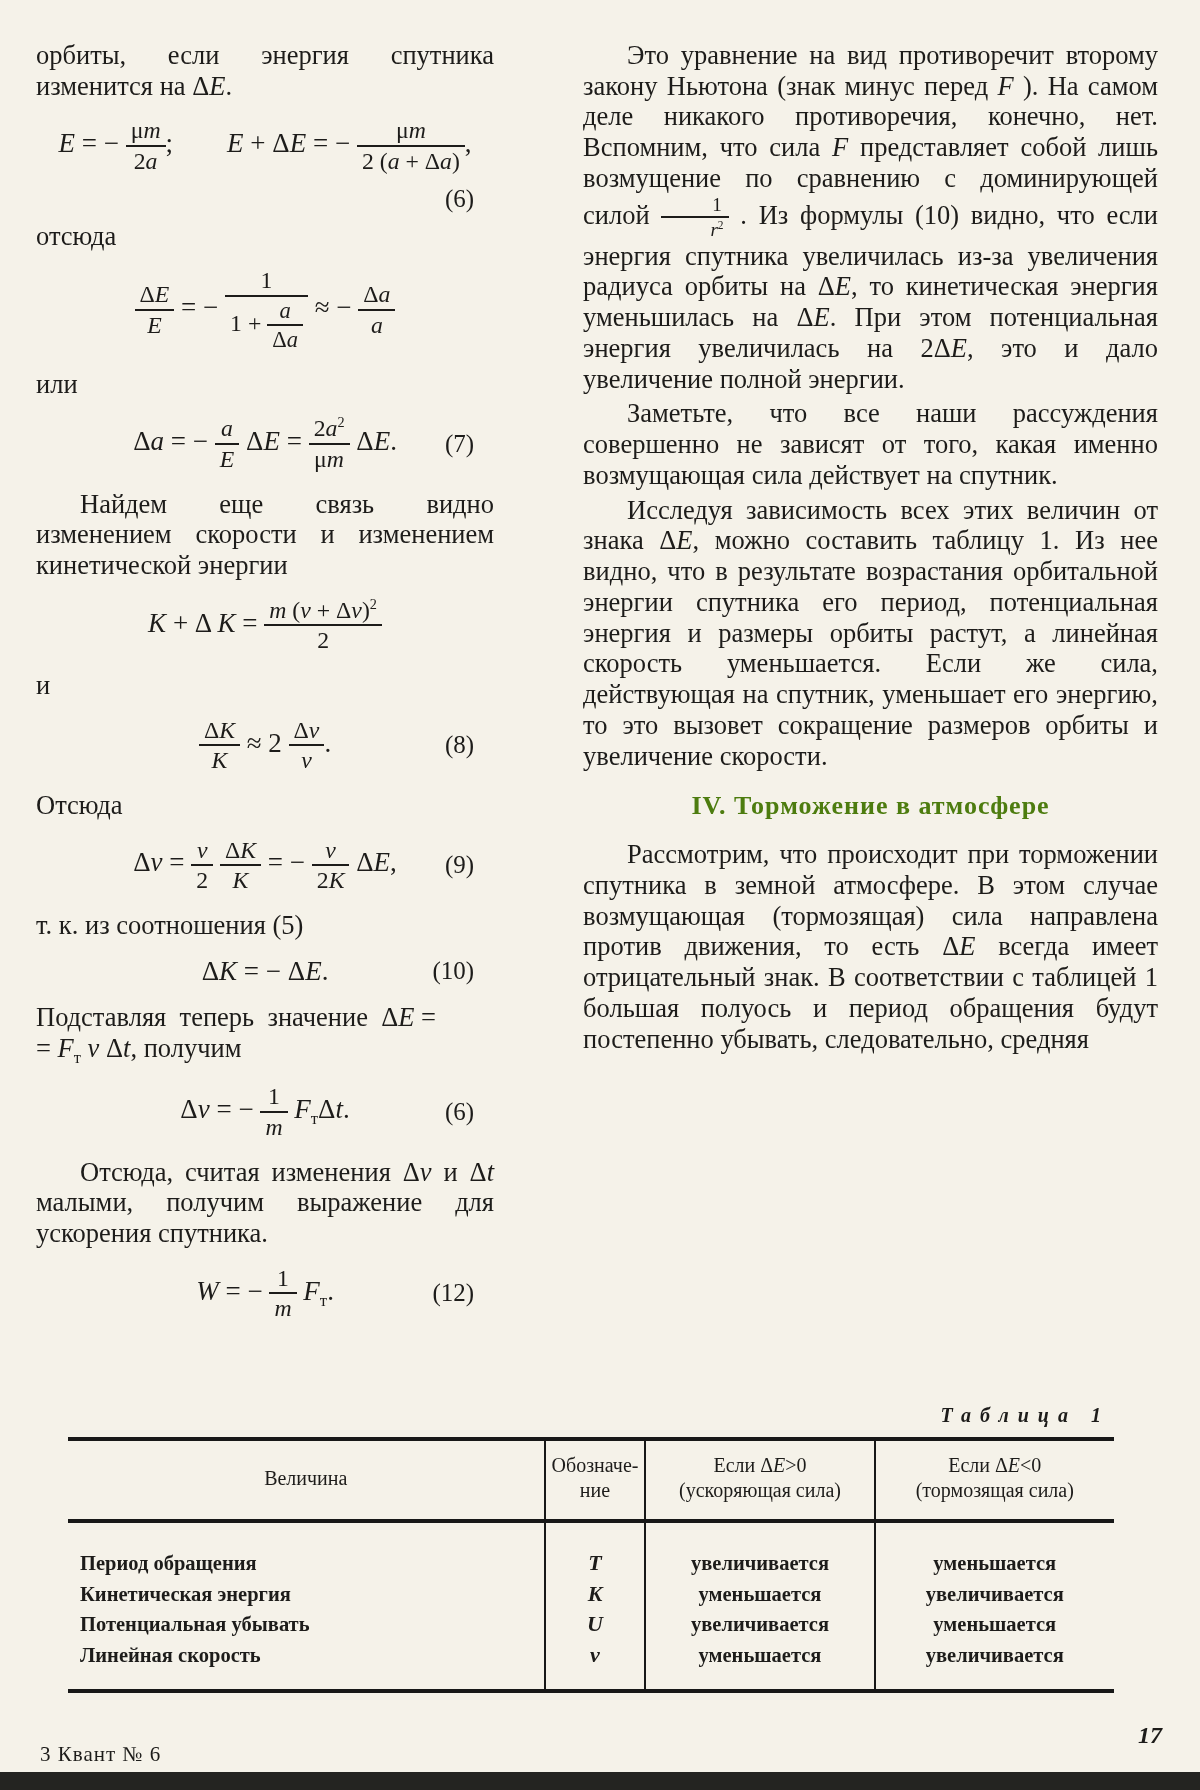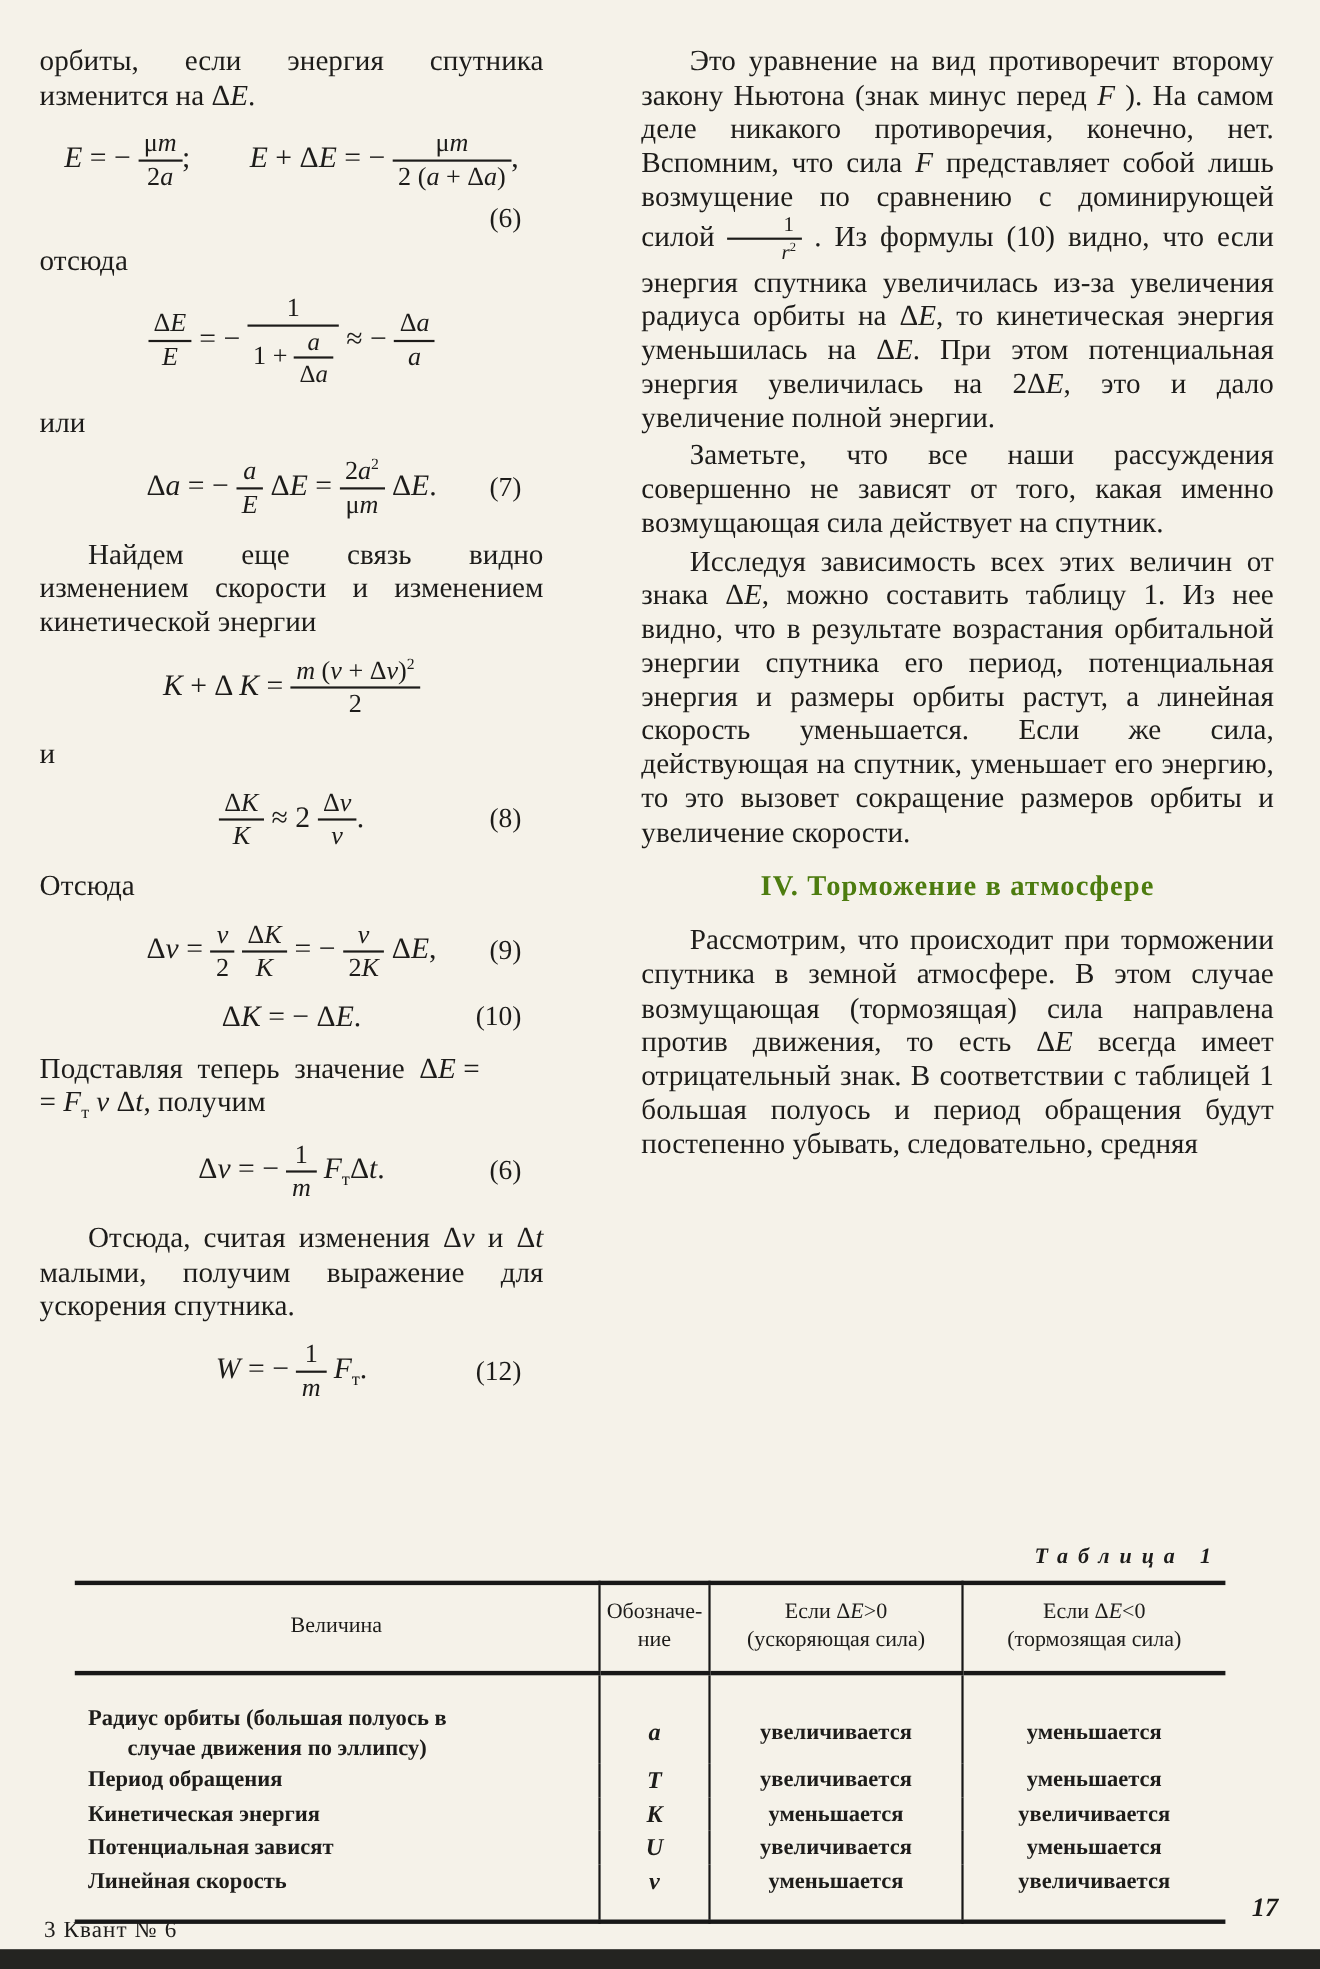--- a/index.html
+++ b/index.html
@@ -135,20 +135,21 @@
         <span class="eqnum">(8)</span>
       </div>
 
       <p class="body connector">Отсюда</p>
 
       <div class="eq">
         <span class="eq-body">Δ<i>v</i> = <span class="fr"><span class="n"><i>v</i></span><span class="d">2</span></span> <span class="fr"><span class="n">Δ<i>K</i></span><span class="d"><i>K</i></span></span> = − <span class="fr"><span class="n"><i>v</i></span><span class="d">2<i>K</i></span></span> Δ<i>E</i>,</span>
         <span class="eqnum">(9)</span>
       </div>
 
+      <p class="body">т. к. из соотношения (5)</p>
 
       <div class="eq">
         <span class="eq-body">Δ<i>K</i> = − Δ<i>E</i>.</span>
         <span class="eqnum">(10)</span>
       </div>
 
       <p class="body">Подставляя&nbsp;&nbsp;теперь&nbsp;&nbsp;значение&nbsp;&nbsp;Δ<i>E</i> =<br>= <i>F</i><sub>т</sub> <i>v</i> Δ<i>t</i>, получим</p>
 
       <div class="eq">
         <span class="eq-body">Δ<i>v</i> = − <span class="fr"><span class="n">1</span><span class="d"><i>m</i></span></span> <i>F</i><sub>т</sub>Δ<i>t</i>.</span>
@@ -185,39 +186,33 @@
       <thead>
         <tr>
           <th>Величина</th>
           <th>Обозначе-<br>ние</th>
           <th>Если Δ<i>E</i>&gt;0<br>(ускоряющая сила)</th>
           <th>Если Δ<i>E</i>&lt;0<br>(тормозящая сила)</th>
         </tr>
       </thead>
       <tbody>
         <tr>
-          <td class="name">Радиус орбиты (большая полуось в<br><span class="ind"></span>случае движения по эллипсу)</td>
-          <td class="sym">a</td>
-          <td class="val">увеличивается</td>
-          <td class="val">уменьшается</td>
-        </tr>
-        <tr>
           <td class="name">Период обращения</td>
           <td class="sym">T</td>
           <td class="val">увеличивается</td>
           <td class="val">уменьшается</td>
         </tr>
         <tr>
           <td class="name">Кинетическая энергия</td>
           <td class="sym">K</td>
           <td class="val">уменьшается</td>
           <td class="val">увеличивается</td>
         </tr>
         <tr>
-          <td class="name">Потенциальная зависят</td>
+          <td class="name">Потенциальная убывать</td>
           <td class="sym">U</td>
           <td class="val">увеличивается</td>
           <td class="val">уменьшается</td>
         </tr>
         <tr>
           <td class="name">Линейная скорость</td>
           <td class="sym">v</td>
           <td class="val">уменьшается</td>
           <td class="val">увеличивается</td>
         </tr>

